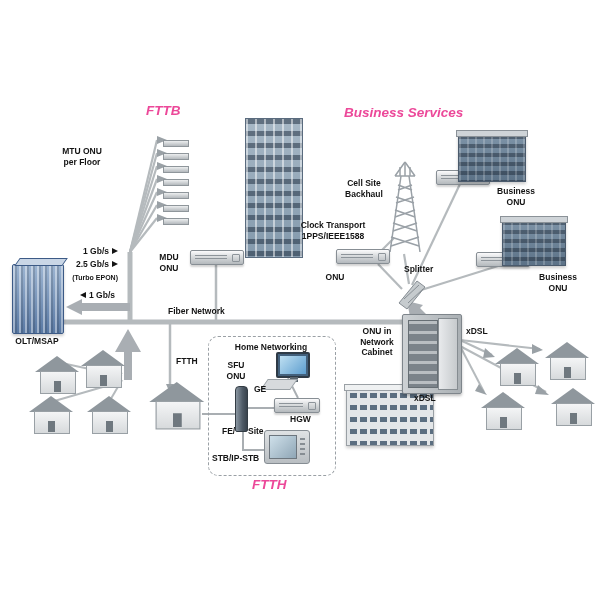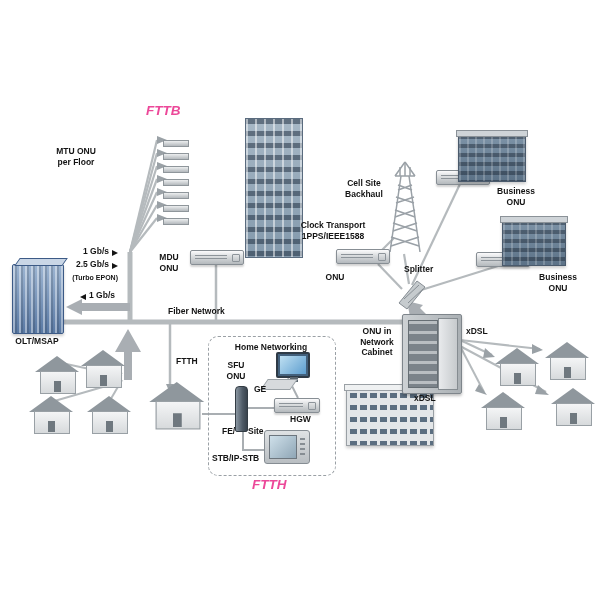--- a/index.html
+++ b/index.html
@@ -6,21 +6,21 @@
   .canvas{position:relative;width:600px;height:600px;background:#fff;overflow:hidden;
           font-family:"Liberation Sans",sans-serif;color:#141414}
   .wires{position:absolute;left:0;top:0}
 
   
   .lbl{position:absolute;font:bold 8.5px/1.25 "Liberation Sans",sans-serif;color:#141414;
        text-align:center;white-space:pre-line}
   .left{text-align:left}
   .rtitle{position:absolute;font:bold italic 13.5px/1.1 "Liberation Sans",sans-serif;
           font-style:italic;color:#ec4899;white-space:nowrap}
-  .rate{position:absolute;display:flex;align-items:flex-end;gap:3px;
+  .rate{position:absolute;display:flex;align-items:center;gap:3px;
         font:bold 8.5px/1 "Liberation Sans",sans-serif}
   .rate.right{justify-content:flex-end}
   .small{font-size:7px}
   .arrR{display:inline-block;width:0;height:0;border-top:3px solid transparent;
         border-bottom:3px solid transparent;border-left:6px solid #141414}
   .arrL{display:inline-block;width:0;height:0;border-top:3px solid transparent;
         border-bottom:3px solid transparent;border-right:6px solid #141414}
 
   
   .bldg{position:absolute;left:163px;top:118px;width:140px;height:138px}
@@ -270,23 +270,24 @@
     <span class="kb"></span>
   </div>
   <div class="sfu"></div>
   <div class="rackdev" style="left:274px;top:398px;width:44px"></div>
   <div class="tv">
     <span class="scr"></span>
     <span class="knobs"></span>
   </div>
 
   <div class="rtitle" style="left:146px;top:104px">FTTB</div>
+  <div class="rtitle" style="left:344px;top:106px">Business Services</div>
   <div class="rtitle" style="left:252px;top:478px">FTTH</div>
 
-  <div class="lbl" style="left:44px;top:146px;width:64px">MTU ONU
+  <div class="lbl" style="left:50px;top:146px;width:64px">MTU ONU
 per Floor</div>
 
   <div class="rate right" style="left:58px;top:247px;width:60px">
     <span>1 Gb/s</span>
     <span class="arrR"></span>
   </div>
   <div class="rate right" style="left:50px;top:260px;width:68px">
     <span>2.5 Gb/s</span>
     <span class="arrR"></span>
   </div>

